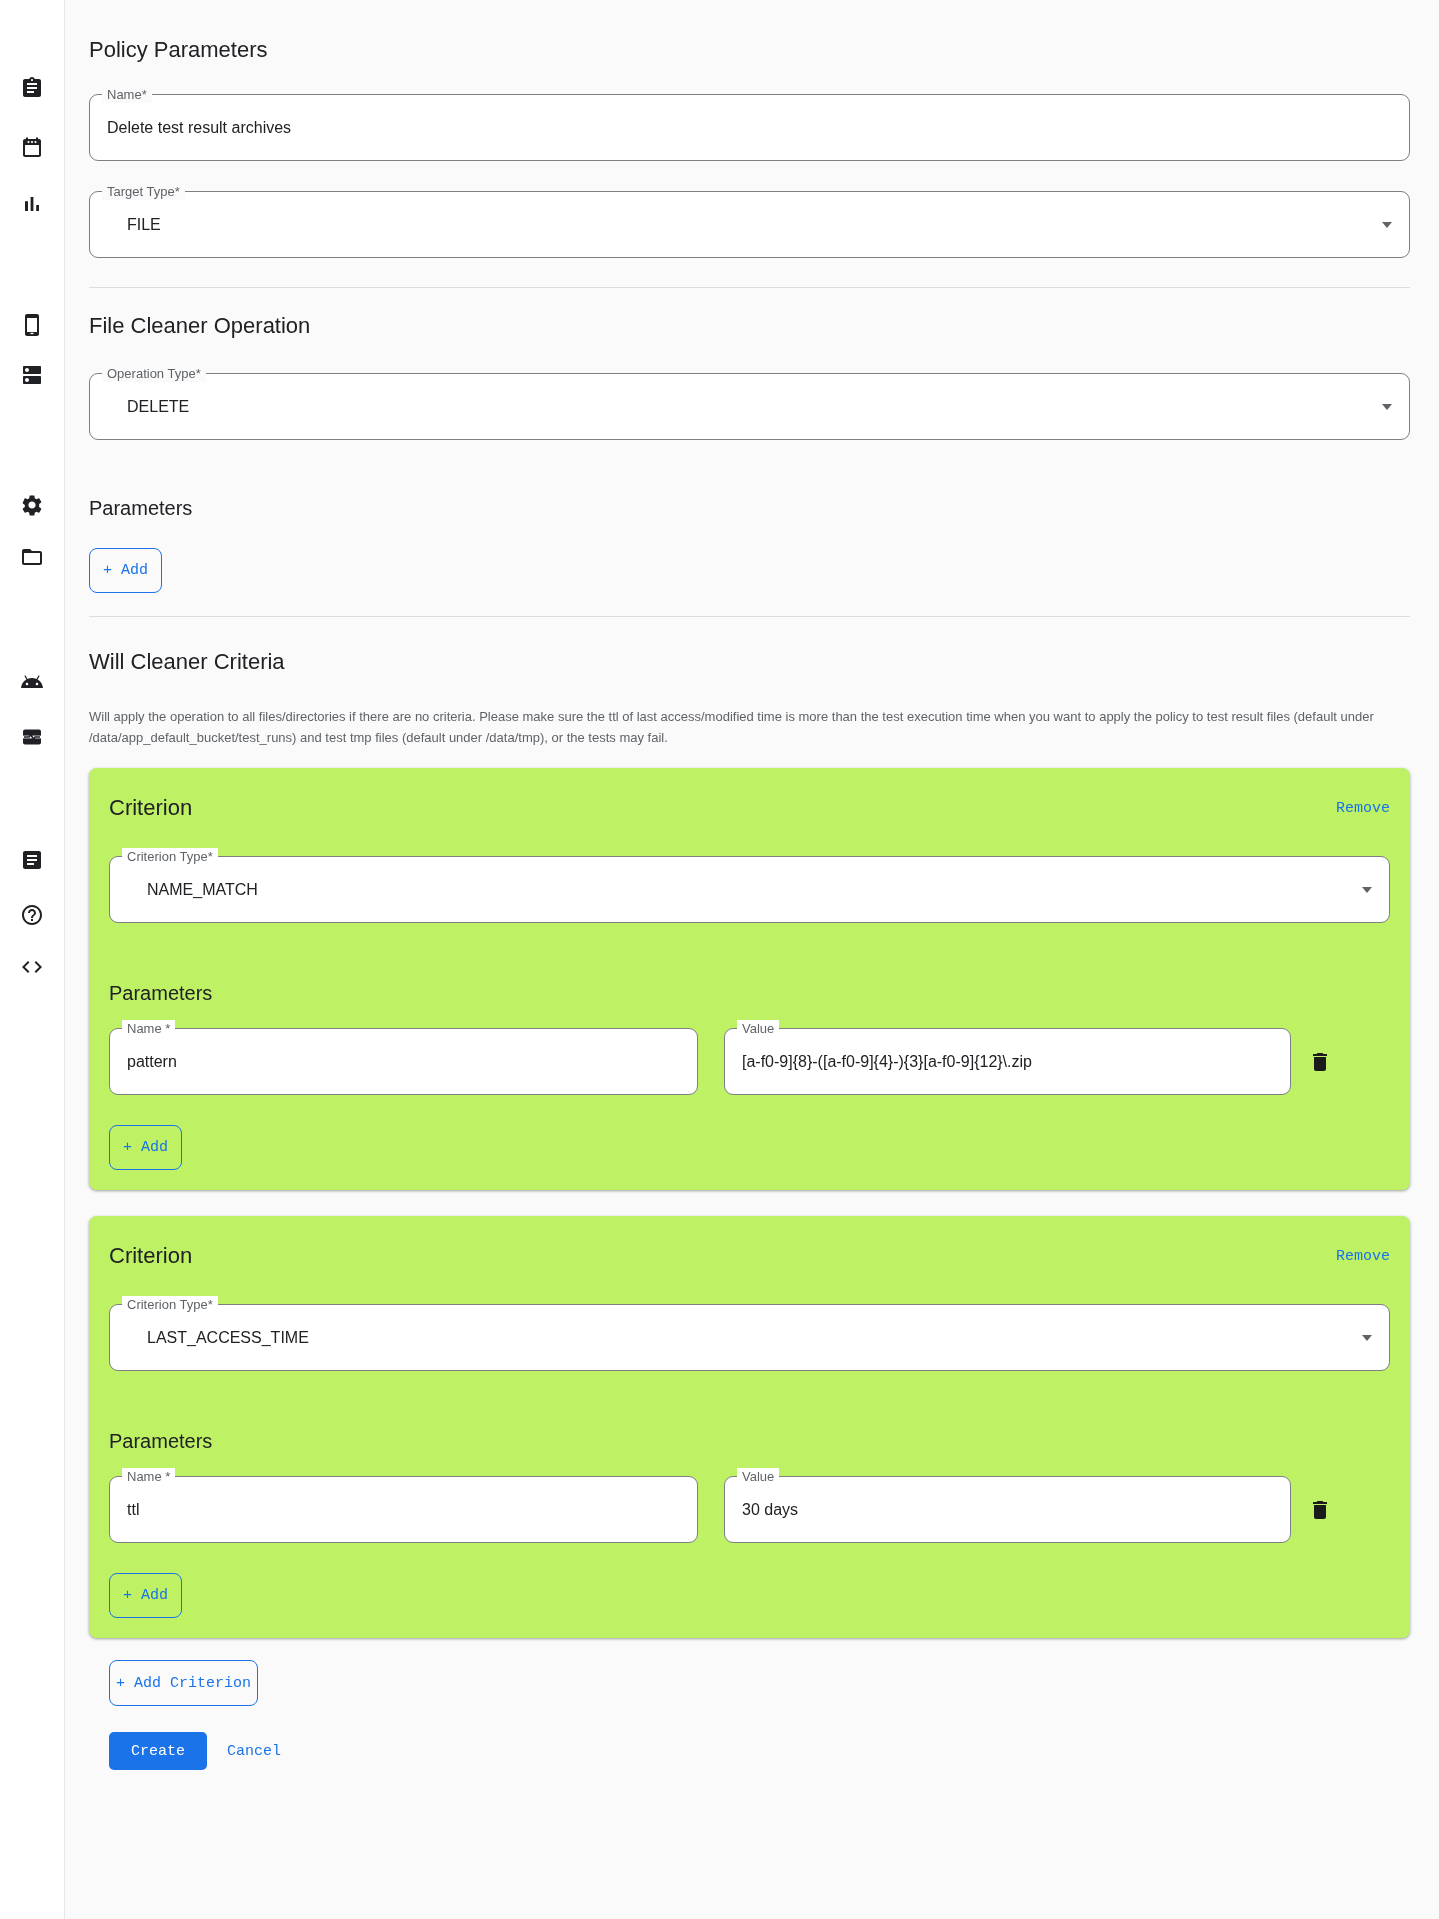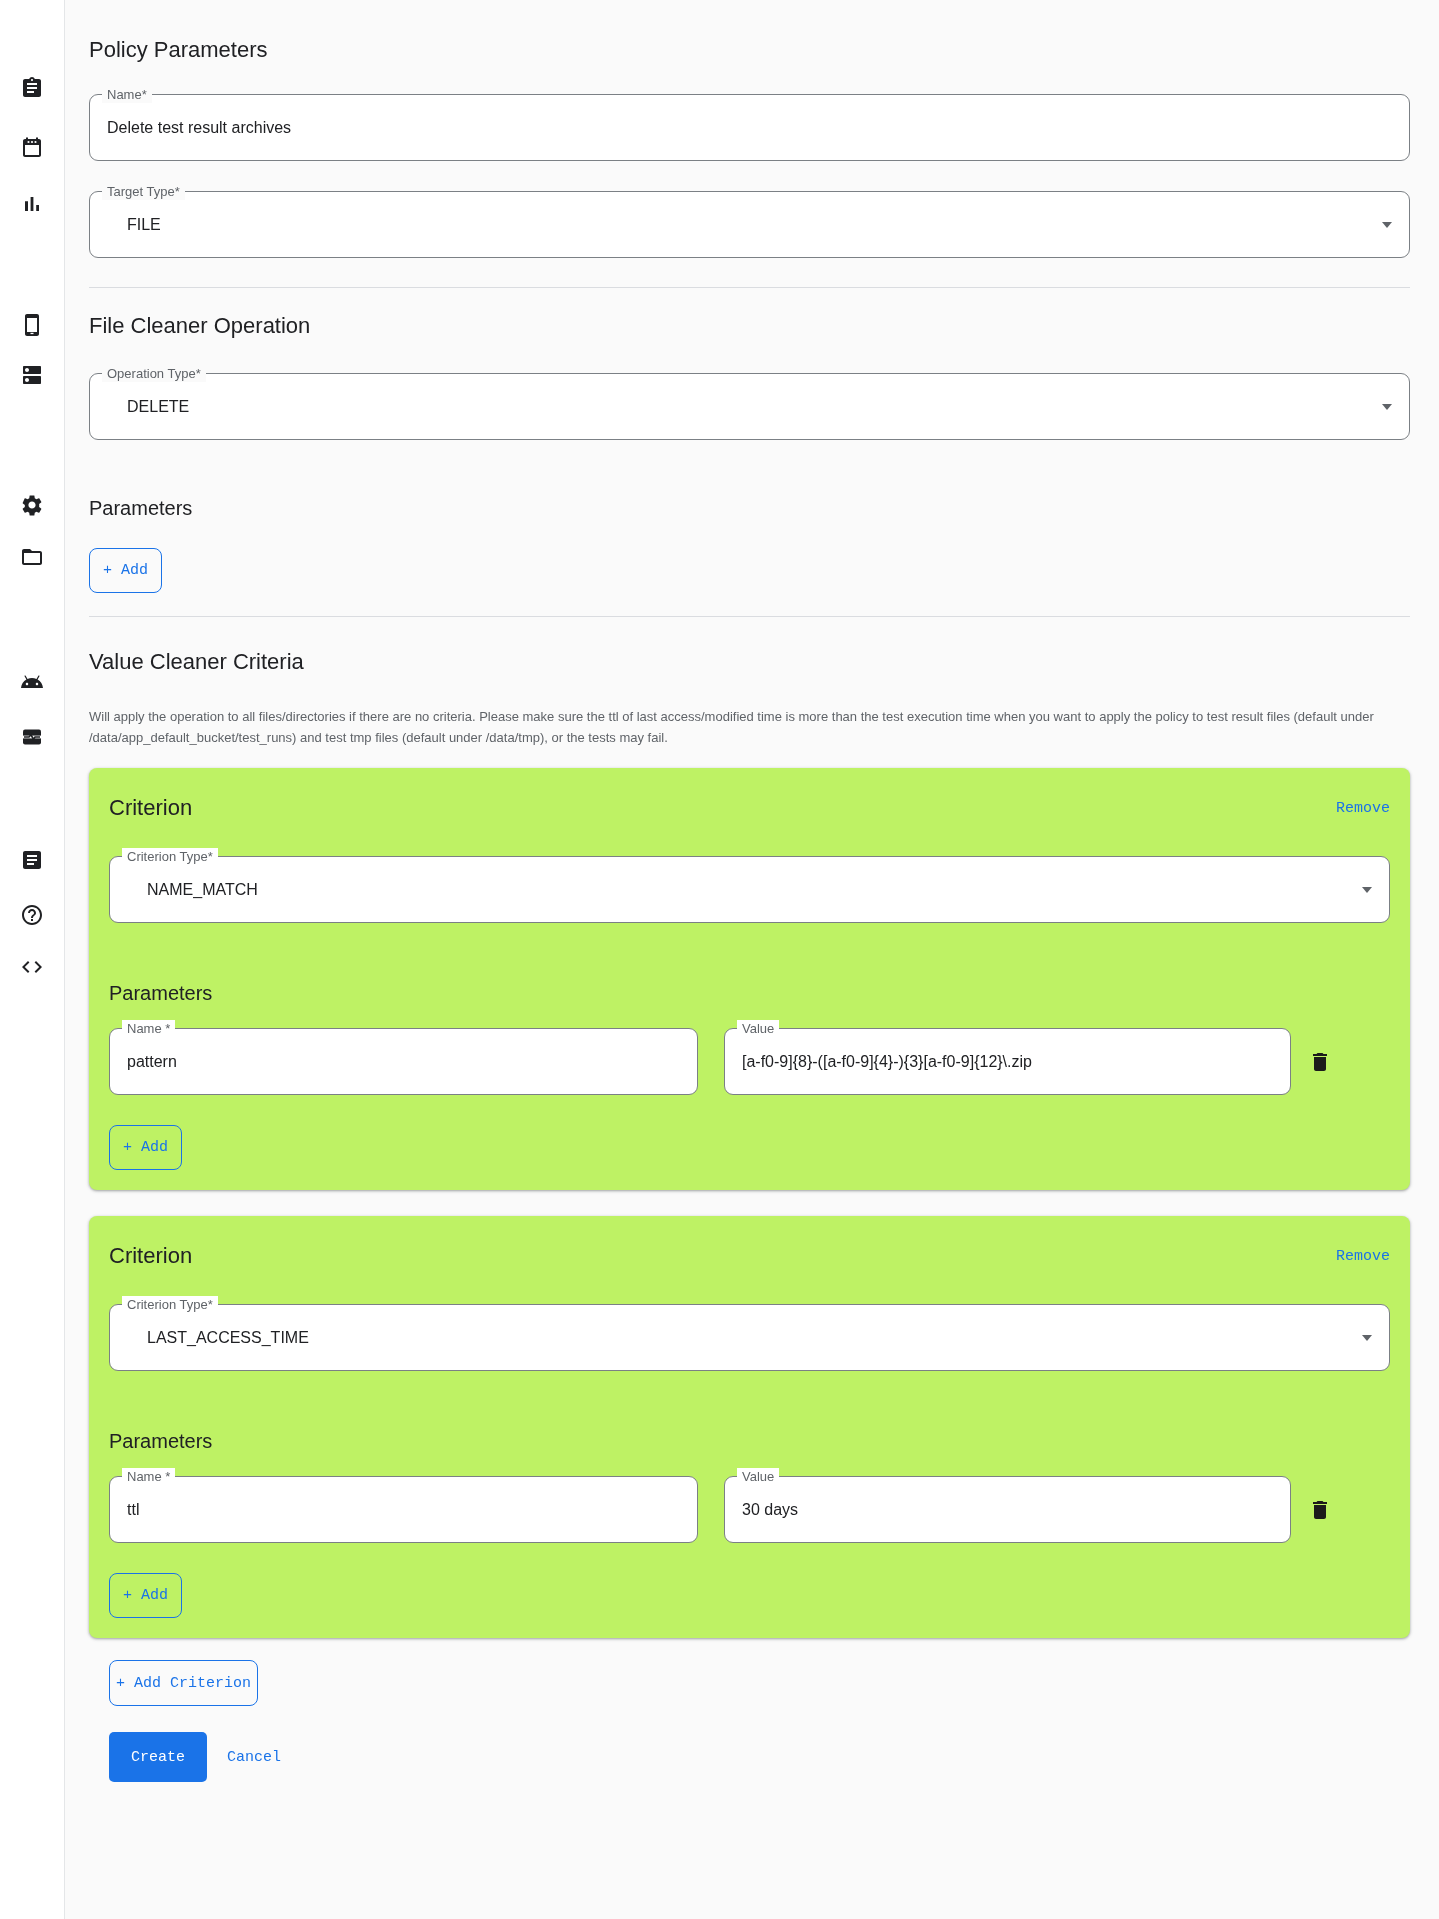--- a/index.html
+++ b/index.html
@@ -50,21 +50,21 @@
   .select .val{font-size:16px;color:#202124}
   .caret{width:0;height:0;border-left:5px solid transparent;border-right:5px solid transparent;border-top:6px solid #5f6368}
   
   .mono{font-family:"Liberation Mono","DejaVu Sans Mono",monospace}
   .btn-outline{
     display:inline-flex;align-items:center;height:45px;padding:0 13px;cursor:pointer;
     border:1px solid #1a73e8;border-radius:8px;background:transparent;color:#1a73e8;font-size:15px;
   }
   .btn-outline.big{height:46px;padding:0 6px}
   .btn-primary{
-    display:inline-flex;align-items:center;height:50px;padding:0 22px;cursor:pointer;
+    display:inline-flex;align-items:center;height:38px;padding:0 22px;cursor:pointer;
     background:#1a73e8;border:none;border-radius:5px;color:#ffffff;font-size:15px;
   }
   .btn-text{background:none;border:none;color:#1a73e8;font-size:15px;cursor:pointer;padding:0 10px}
   .link-remove{color:#1a73e8;font-size:15px;cursor:pointer;text-decoration:none}
   
   #policy-title{margin-top:36px}
   #policy-name{margin-top:30px}
   #policy-target{margin-top:30px}
   #div1{margin-top:29px}
   #op-title{margin-top:24px}
@@ -200,21 +200,21 @@
       </div>
     </div>
 
     <h3 class="h-sub" id="op-params">Parameters</h3>
     <div id="op-add">
       <button class="btn-outline mono">+ Add</button>
     </div>
 
     <hr class="div" id="div2">
 
-    <h2 class="h-section" id="crit-title">Value Cleaner Criteria</h2>
+    <h2 class="h-section" id="crit-title">Will Cleaner Criteria</h2>
     <p class="crit-desc">Will apply the operation to all files/directories if there are no criteria. Please make sure the ttl of last access/modified time is more than the test execution time when you want to apply the policy to test result files (default under /data/app_default_bucket/test_runs) and test tmp files (default under /data/tmp), or the tests may fail.</p>
 
     <section class="card">
       <div class="card-head">
         <h2 class="h-section">Criterion</h2>
         <a class="link-remove mono">Remove</a>
       </div>
       <div class="tfield type-field">
         <label>Criterion Type*</label>
         <div class="select">

